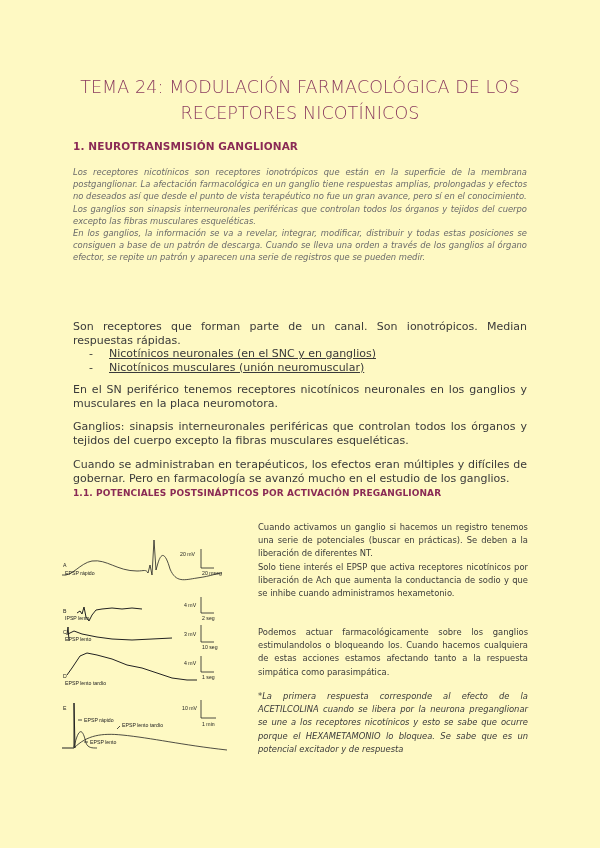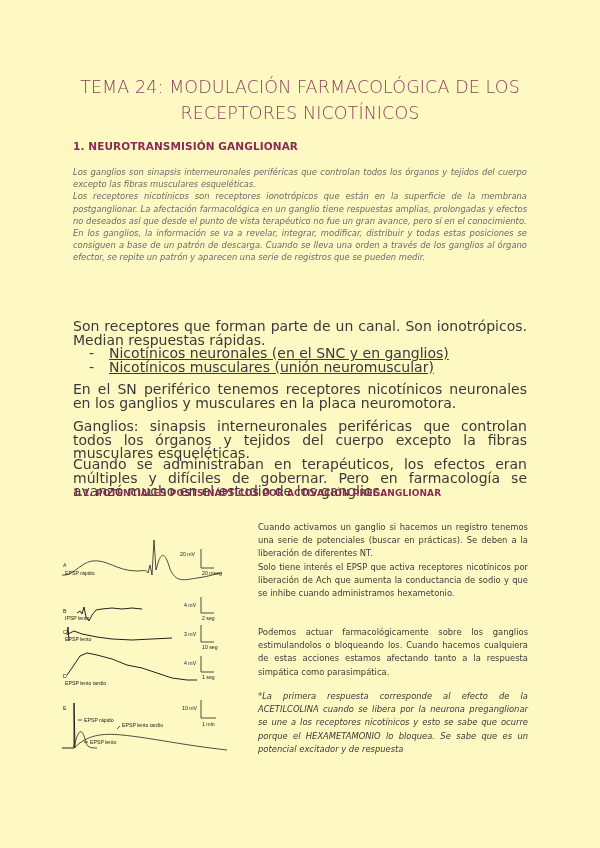--- a/index.html
+++ b/index.html
@@ -9,21 +9,21 @@
   .title { position: absolute; left: 60px; top: 74px; width: 480px; text-align: center;
            color: #8a3a5e; font-family: "DejaVu Sans", sans-serif; font-weight: 300;
            font-size: 17.5px; line-height: 26px; letter-spacing: 0.1px; }
   .h1 { position: absolute; left: 73px; top: 140px; color: #8a2a55; font-weight: bold;
         font-size: 10.5px; letter-spacing: 0.1px; }
   .h2 { position: absolute; left: 73px; top: 488px; color: #8a2a55; font-weight: bold;
         font-size: 9px; letter-spacing: 0.1px; }
   .italic-block { position: absolute; left: 73px; top: 166px; width: 454px; font-style: italic;
                   font-size: 8.4px; line-height: 12.2px; color: #6a6a6a; text-align: justify; }
   .italic-block p { margin: 0; }
-  .para { position: absolute; left: 73px; width: 454px; font-size: 14px; line-height: 13.5px;
+  .para { position: absolute; left: 73px; width: 454px; font-size: 11px; line-height: 13.5px;
           color: #3a3a3a; text-align: justify; }
   .para p { margin: 0; }
   .bullets { list-style: none; margin: 0; padding: 0; }
   .bullets li { position: relative; padding-left: 36px; text-decoration: underline; }
   .bullets li::before { content: "-"; position: absolute; left: 16px; }
   .right-col { position: absolute; left: 258px; width: 270px; font-size: 8.4px; line-height: 13.2px;
                color: #3a3a3a; text-align: justify; }
   .right-col p { margin: 0; }
   .right-col.italic { font-style: italic; }
   .figure { position: absolute; left: 62px; top: 535px; width: 178px; height: 230px; }
@@ -35,22 +35,22 @@
 <div class="page">
 
   <div class="title">
     <div>TEMA 24: MODULACIÓN FARMACOLÓGICA DE LOS</div>
     <div>RECEPTORES NICOTÍNICOS</div>
   </div>
 
   <div class="h1">1. NEUROTRANSMISIÓN GANGLIONAR</div>
 
   <div class="italic-block">
+    <p>Los receptores nicotínicos son receptores ionotrópicos que están en la superficie de la membrana postganglionar. La afectación farmacológica en un ganglio tiene respuestas amplias, prolongadas y efectos no deseados así que desde el punto de vista terapéutico no fue un gran avance, pero sí en el conocimiento.</p>
     <p>Los ganglios son sinapsis interneuronales periféricas que controlan todos los órganos y tejidos del cuerpo excepto las fibras musculares esqueléticas.</p>
-    <p>Los receptores nicotínicos son receptores ionotrópicos que están en la superficie de la membrana postganglionar. La afectación farmacológica en un ganglio tiene respuestas amplias, prolongadas y efectos no deseados así que desde el punto de vista terapéutico no fue un gran avance, pero sí en el conocimiento.</p>
     <p>En los ganglios, la información se va a revelar, integrar, modificar, distribuir y todas estas posiciones se consiguen a base de un patrón de descarga. Cuando se lleva una orden a través de los ganglios al órgano efector, se repite un patrón y aparecen una serie de registros que se pueden medir.</p>
   </div>
 
   <div class="para" style="top:320px;">
     <p>Son receptores que forman parte de un canal. Son ionotrópicos. Median respuestas rápidas.</p>
     <ul class="bullets">
       <li>Nicotínicos neuronales (en el SNC y en ganglios)</li>
       <li>Nicotínicos musculares (unión neuromuscular)</li>
     </ul>
   </div>

